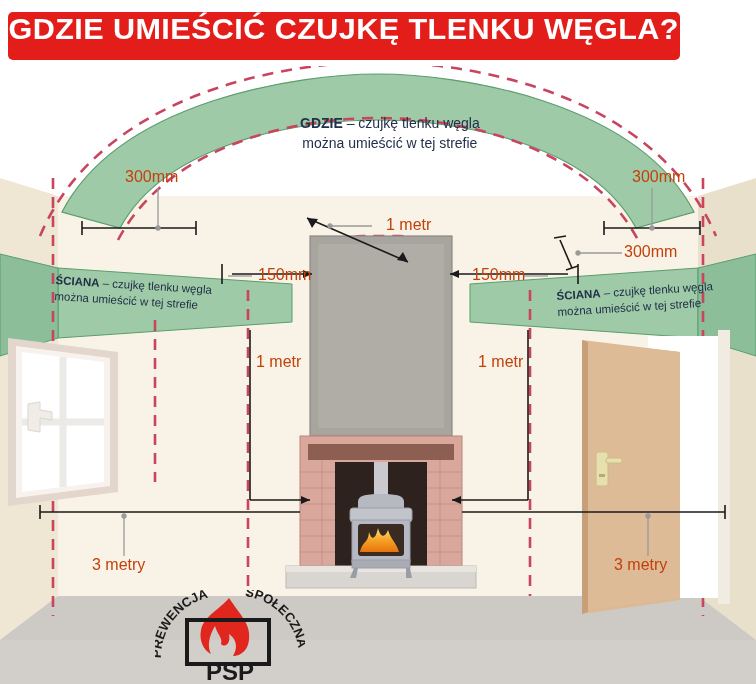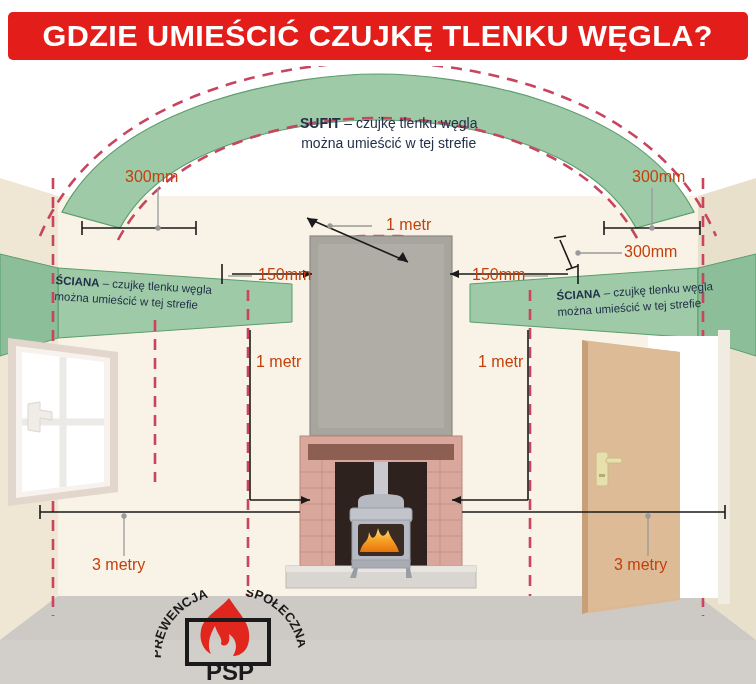--- a/index.html
+++ b/index.html
@@ -1,21 +1,21 @@
 <!DOCTYPE html>
 <html><head>
 <meta charset="utf-8">
 <style>
   html,body{margin:0;padding:0;background:#fff;}
   body{width:756px;height:684px;overflow:hidden;
        font-family:"Liberation Sans",sans-serif;}
   #stage{position:relative;width:756px;height:684px;background:#ffffff;}
   #scene{position:absolute;left:0;top:0;width:756px;height:684px;}
-  .title-bar{position:absolute;left:8px;top:12px;width:740px;height:48px;
-     background:#e31d1a;border-radius:5px;display:flex;align-items:center;
+  .title-bar{position:absolute;left:8px;top:12px;width:672px;height:48px;
+     background:#e31d1a;border-radius:5px;display:flex;align-items:flex-start;
      justify-content:center;}
   .title-bar span{color:#ffffff;font-size:30px;font-weight:bold;
      letter-spacing:.4px;font-family:"Liberation Sans",sans-serif;
      transform:scaleX(1.02);white-space:nowrap;}
   .lbl{position:absolute;color:#c2410c;font-size:16px;white-space:nowrap;
        font-family:"Liberation Sans",sans-serif;}
   .zone-txt{position:absolute;color:#223049;white-space:nowrap;
        font-family:"Liberation Sans",sans-serif;}
   .zone-txt b{font-weight:bold;}
   .logo-psp{position:absolute;left:155px;top:590px;width:150px;height:92px;}
@@ -194,21 +194,21 @@
         <line x1="124" y1="516" x2="124" y2="556"></line>
           <circle cx="124" cy="516" r="2" fill="#9a9a9a"></circle>
         <line x1="648" y1="516" x2="648" y2="556"></line>
           <circle cx="648" cy="516" r="2" fill="#9a9a9a"></circle>
       </g>
     </g>
   </svg>
 
   <div class="zone-txt" style="left:300px;top:113px;font-size:14px;line-height:20px;text-align:center;">
     <div>
-      <b>SUFIT</b>
+      <b>GDZIE</b>
       <span>–</span>
       <span>czujkę tlenku węgla</span>
     </div>
     <div>można umieścić w tej strefie</div>
   </div>
 
   <div class="zone-txt" style="left:56px;top:272px;font-size:11.5px;line-height:16px;transform:rotate(3.6deg);transform-origin:left top;">
     <div>
       <b>ŚCIANA</b>
       <span>–</span>

